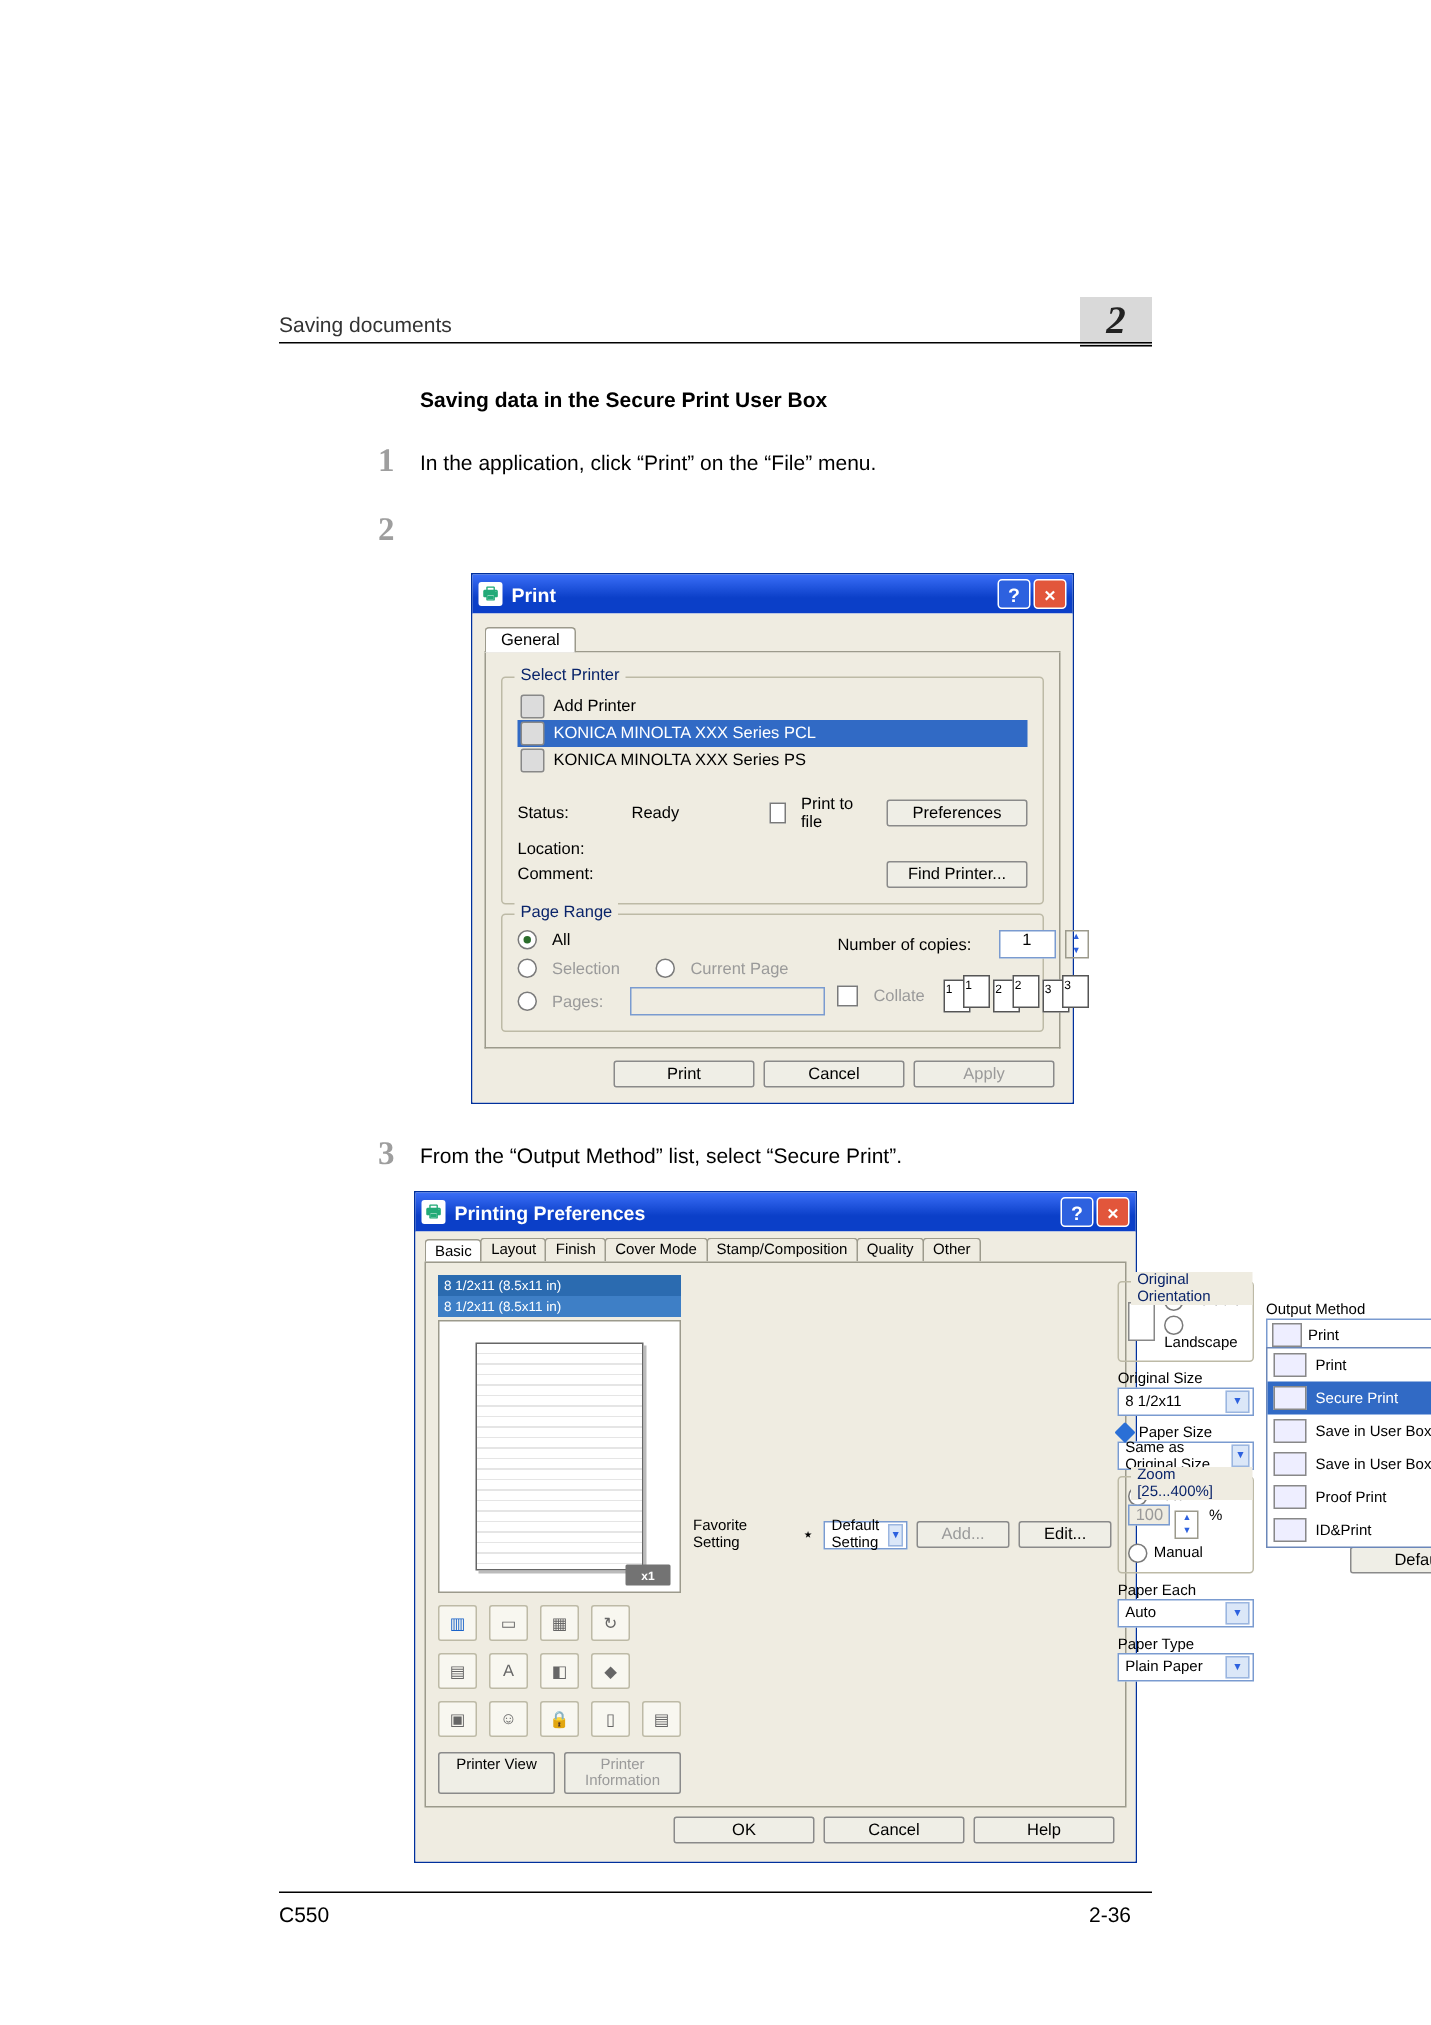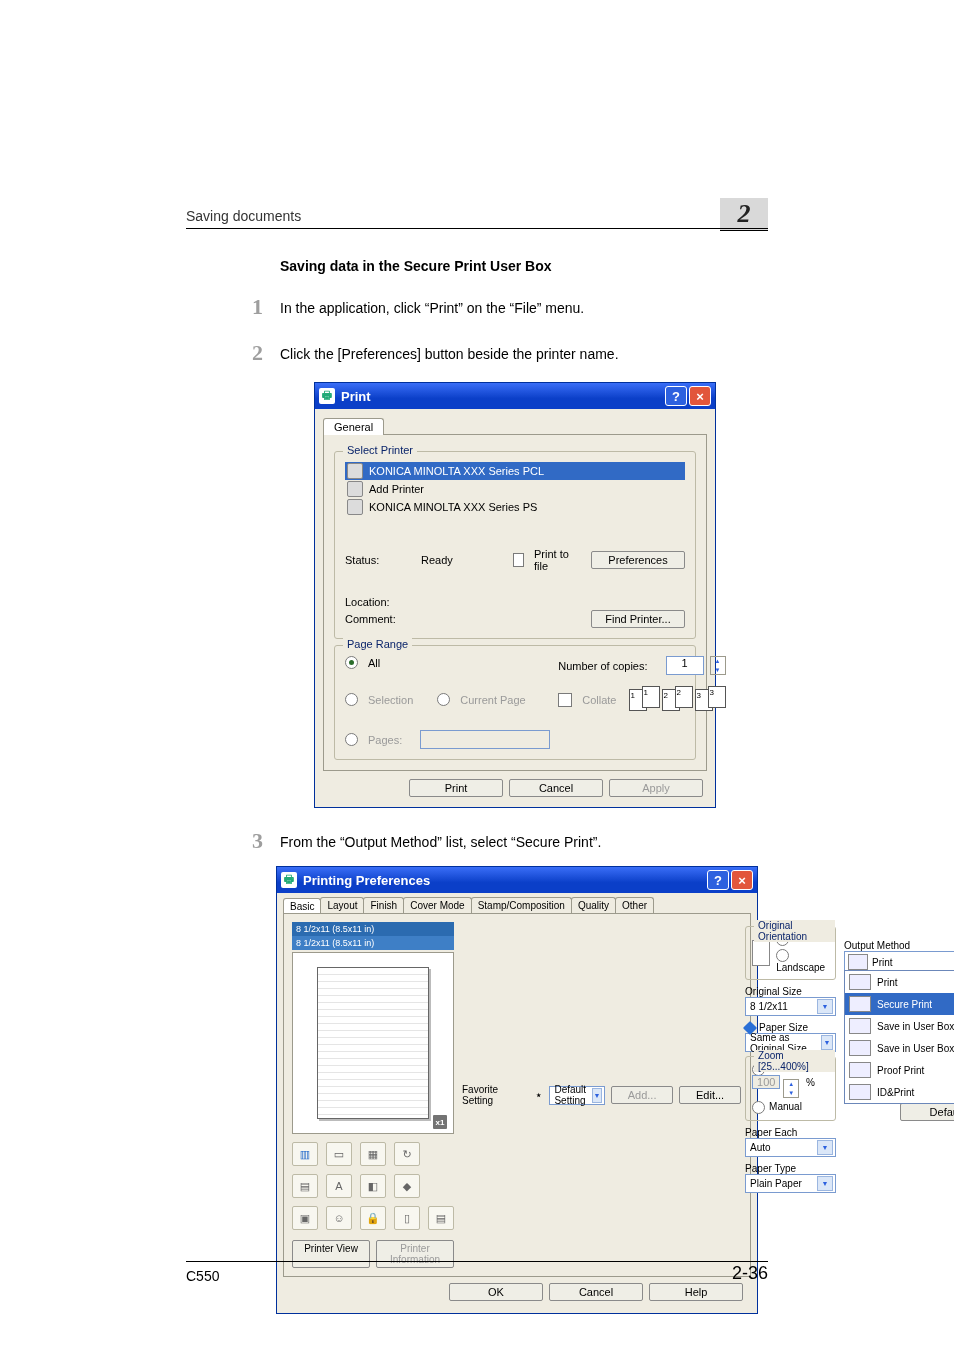--- a/index.html
+++ b/index.html
@@ -24,21 +24,21 @@
   .tabstrip{display:flex;border-bottom:1px solid #9c9a8c}
   .tab{border:1px solid #9c9a8c;border-bottom:none;border-radius:3px 3px 0 0;padding:2px 10px;background:#efece1;margin-right:-1px;font-size:11px}
   .tab.active{background:#fff;position:relative;top:1px}
   .tabpane{border:1px solid #9c9a8c;border-top:none;padding:10px;background:#efece1}
   .group{border:1px solid #bdbaa6;border-radius:3px;padding:10px;position:relative;margin-top:6px}
   .group>.glabel{position:absolute;top:-8px;left:8px;background:#efece1;padding:0 4px;color:#0a246a;font-size:11px}
   .printer-list{border:none;height:62px}
   .pitem{display:flex;align-items:center;gap:6px;padding:1px 2px;font-size:11px}
   .pitem.sel{background:#316ac5;color:#fff}
   .picon{width:14px;height:14px;background:#dcdcdc;border:1px solid #888;border-radius:2px;display:inline-block}
-  .row{display:flex;align-items:center;margin-top:24px;gap:6px}
+  .row{display:flex;align-items:center;margin-top:6px;gap:6px}
   .row .lbl{min-width:70px}
   .row .val{min-width:80px}
   .btn{border:1px solid #8a8a8a;background:#efeee6;padding:2px 10px;border-radius:2px;font-size:11px;min-width:72px;text-align:center}
   .btn.disabled{color:#9a9a9a}
   .chk{width:12px;height:12px;border:1px solid #7a7a7a;background:#fff;display:inline-block;vertical-align:middle;margin-right:4px}
   .radio{width:11px;height:11px;border:1px solid #7a7a7a;background:#fff;border-radius:50%;display:inline-flex;align-items:center;justify-content:center;vertical-align:middle;margin-right:4px}
   .radio.sel::after{content:"";width:5px;height:5px;background:#2b6d2b;border-radius:50%}
   .text-input{border:1px solid #7a9bd0;background:#fff;height:17px;padding:0 4px;font-size:11px}
   .spin{width:28px;text-align:center}
   .spinbtns{width:14px;height:17px;border:1px solid #9c9a8c;display:inline-flex;flex-direction:column}
@@ -53,21 +53,21 @@
   .dlg2{margin:12px 0 0 90px;width:480px;border:1px solid #00309c;font-family:Tahoma,Arial,sans-serif;font-size:10px}
   .dlg2 .dlg-body{padding:4px 6px 6px 6px}
   .tabstrip2{display:flex}
   .tabstrip2 .tab{font-size:10px;padding:2px 6px}
   .pref-pane{border:1px solid #9c9a8c;background:#efece1;padding:8px;display:flex;gap:8px;position:relative}
   .preview-col{width:180px}
   .sizebar{background:#2b6bb0;color:#fff;font-size:9px;padding:2px 4px}
   .sizebar2{background:#3e7fc6;color:#fff;font-size:9px;padding:2px 4px}
   .paper-preview{height:180px;border:1px solid #9c9a8c;background:#fff;margin-top:2px;display:flex;align-items:center;justify-content:center;position:relative}
   .paper-sheet{width:110px;height:150px;border:1px solid #666;box-shadow:2px 2px 0 #bbb;background:repeating-linear-gradient(#fff,#fff 6px,#e5e5e5 6px,#e5e5e5 7px)}
-  .paper-preview .n1{position:absolute;right:6px;bottom:4px;background:#737373;color:#fff;width:14px;height:14px;font-size:8px;display:flex;align-items:center;justify-content:center;font-weight:bold;border-radius:1px}
+  .paper-preview .n1{position:absolute;right:6px;bottom:4px;background:#737373;color:#fff;width:30px;height:14px;font-size:8px;display:flex;align-items:center;justify-content:center;font-weight:bold;border-radius:1px}
   .icon-row{display:flex;gap:8px;margin-top:8px}
   .micon{width:24px;height:22px;border:1px solid #bdbaa6;background:#f8f7f0;border-radius:2px;display:flex;align-items:center;justify-content:center;font-size:11px;color:#666}
   .micon.active{color:#1a63c9}
   .pv-btns{display:flex;gap:6px;margin-top:10px}
   .pv-btns .btn{flex:1;font-size:10px;padding:2px 4px;min-width:auto}
   .settings-col{flex:1;display:flex;flex-direction:row;gap:4px}
   .fs-row{display:flex;align-items:center;gap:6px}
   .fs-row .lab{min-width:68px;font-size:10px}
   .dd{border:1px solid #7a9bd0;background:#fff;height:17px;display:flex;align-items:center;justify-content:space-between;padding:0 2px 0 4px;font-size:10px}
   .dd .ar{width:14px;height:13px;background:#dbe7f8;border:1px solid #9bb6e0;display:flex;align-items:center;justify-content:center;font-size:7px;color:#2d61df}
@@ -80,67 +80,66 @@
   .method-dd .mico{width:18px;height:14px;border:1px solid #888;background:#eef}
   .method-menu{position:absolute;top:48px;left:0;right:0;border:1px solid #6b87b9;background:#fff;font-size:10px;z-index:10}
   .method-menu .mitem{display:flex;align-items:center;gap:6px;padding:3px 4px}
   .method-menu .mitem.sel{background:#316ac5;color:#fff}
   .method-menu .mitem .mico{width:20px;height:14px;border:1px solid #888;background:#eef}
   .tray-btn{margin-top:100px}
   .pref-bottom{display:flex;justify-content:flex-end;gap:6px;padding:6px 8px}
   
   .foot-line{position:absolute;left:186px;right:186px;bottom:88px;border-top:1px solid #000}
   .foot-left{position:absolute;left:186px;bottom:66px;font-size:14px}
-  .foot-right{position:absolute;right:186px;bottom:66px;font-size:18px}
+  .foot-right{position:absolute;right:200px;bottom:66px;font-size:14px}
   .disabled-text{color:#9a9a9a}
 </style>
 </head>
 <body>
 
 <div class="page">
   <div class="header-text">Saving documents</div>
   <div class="chapter-badge">2</div>
   <div class="header-line"></div>
 
   <div class="body">
     <div class="sect-title">Saving data in the Secure Print User Box</div>
 
     <div class="step">
       <div class="step-num">1</div>
       <div class="step-txt">In the application, click “Print” on the “File” menu.</div>
     </div>
 
     <div class="step">
       <div class="step-num">2</div>
-      <div class="step-txt">Click the [Preferences] button beside the printer name.</div>
     </div>
 
     <div class="dlg">
       <div class="titlebar">
         <span class="ticon">🖶</span>
         <span>Print</span>
         <span class="spacer"></span>
         <span class="tbtn help">?</span>
         <span class="tbtn close">×</span>
       </div>
       <div class="dlg-body">
         <div class="tabstrip">
           <div class="tab active">General</div>
         </div>
         <div class="tabpane">
           <div class="group">
             <span class="glabel">Select Printer</span>
             <div class="printer-list">
+              <div class="pitem">
+                  <span class="picon"></span>
+                  <span>Add Printer</span>
+                </div>
               <div class="pitem sel">
                   <span class="picon"></span>
                   <span>KONICA MINOLTA  XXX  Series PCL</span>
-                </div>
-              <div class="pitem">
-                  <span class="picon"></span>
-                  <span>Add Printer</span>
                 </div>
               <div class="pitem">
                   <span class="picon"></span>
                   <span>KONICA MINOLTA  XXX  Series PS</span>
                 </div>
             </div>
             <div class="row">
               <span class="lbl">Status:</span>
               <span class="val">Ready</span>
               <span style="flex:1"></span>

